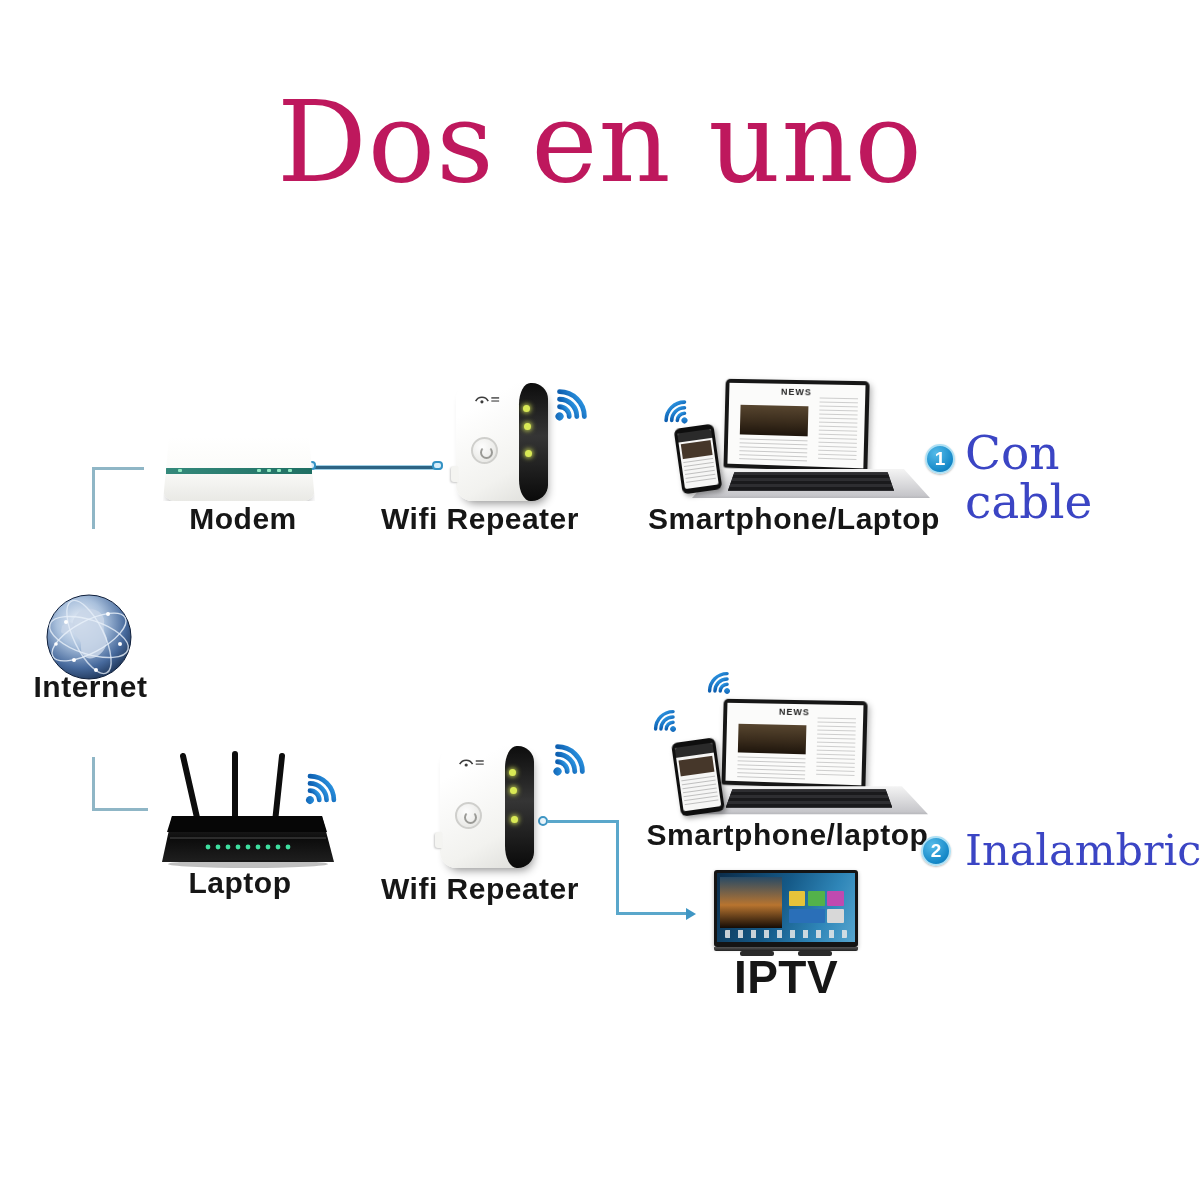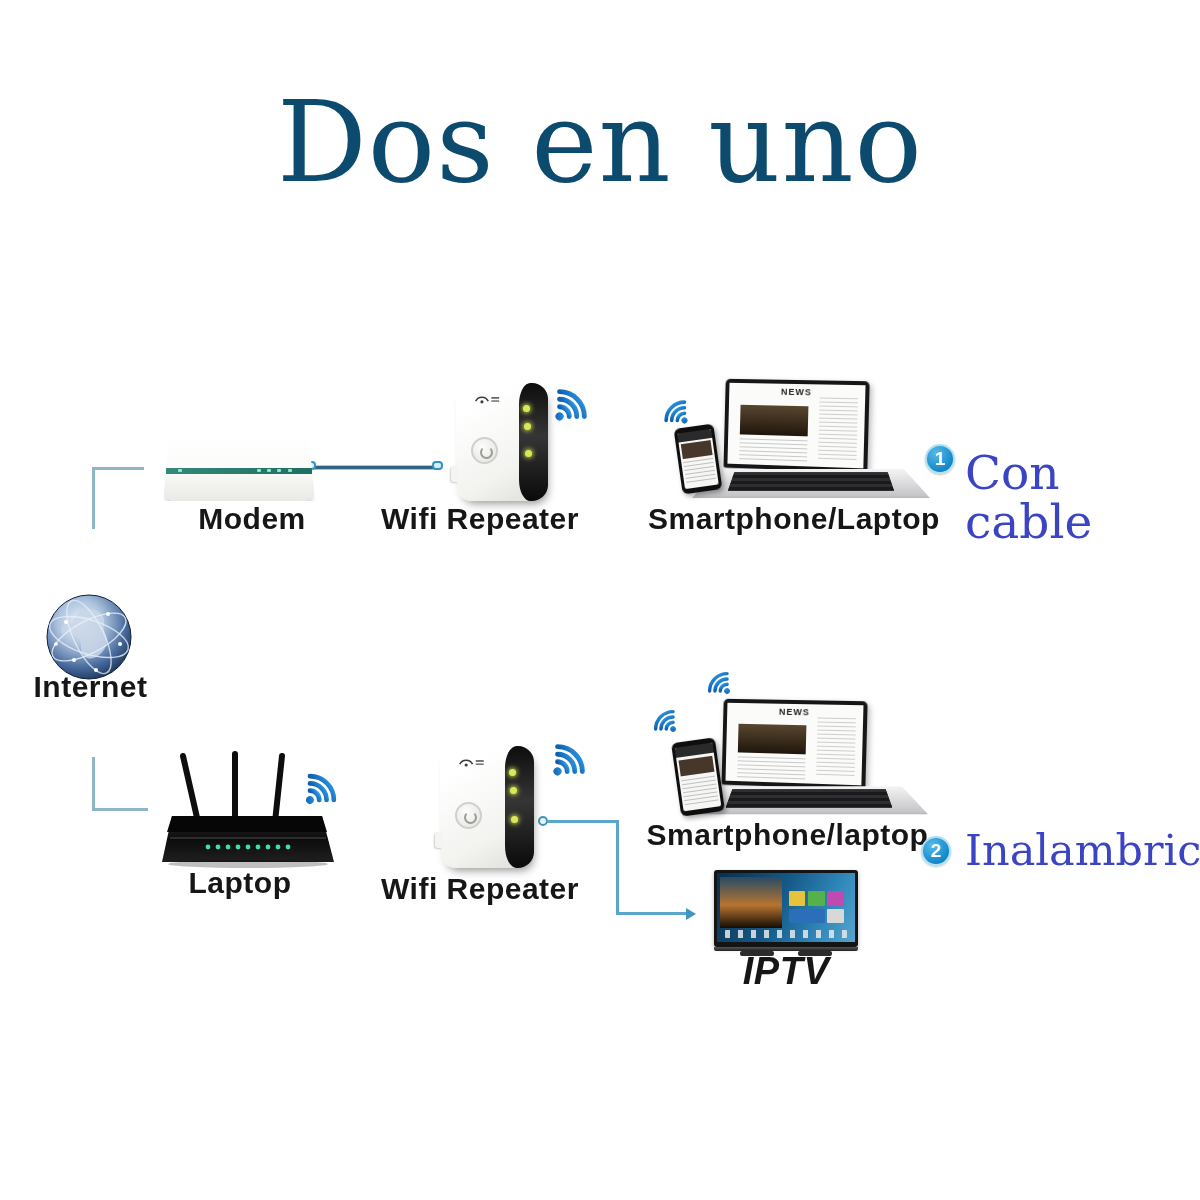--- a/index.html
+++ b/index.html
@@ -6,21 +6,21 @@
   html,body { background:#ffffff; }
   #canvas {
     position:relative; width:1200px; height:1200px; background:#ffffff;
     overflow:hidden; font-family:"Liberation Sans", sans-serif;
   }
 
   
   .title {
     position:absolute; top:86px; left:0; width:100%; text-align:center;
     font-family:"DejaVu Serif", serif; font-size:112px; line-height:1.0;
-    color:#0c4a6e; letter-spacing:1px;
+    color:#be185d; letter-spacing:1px;
   }
   .lbl {
     position:absolute; text-align:center; font-weight:bold; color:#161616;
     font-size:30px; letter-spacing:0.5px;
   }
   .mode-text {
     position:absolute; font-family:"DejaVu Serif", serif; color:#3b45c4;
     line-height:1.05;
   }
   .badge {
@@ -238,21 +238,21 @@
 
   <div class="modem" style="left:163px;top:437px;width:152px;height:64px;">
     <div class="modem-stripe">
       <div class="modem-led" style="right:14%;"></div>
       <div class="modem-led" style="right:21%;"></div>
       <div class="modem-led" style="right:28%;"></div>
       <div class="modem-led" style="right:35%;"></div>
       <div class="modem-led" style="left:8%;"></div>
     </div>
   </div>
-  <div class="lbl" style="left:172px;top:502px;width:160px;">Modem</div>
+  <div class="lbl" style="left:163px;top:502px;width:160px;">Modem</div>
 
   <div class="repeater" style="left:456px;top:383px;width:92px;height:118px;">
     <div class="rep-tab"></div>
     <div class="rep-logo">
       <svg viewBox="0 0 40 14">
           <path d="M6 9 A9 9 0 0 1 22 9" fill="none" stroke="#3c3c3c" stroke-width="2"></path>
           <circle cx="14" cy="10" r="2" fill="#3c3c3c"></circle>
           <rect x="26" y="4" width="10" height="2" fill="#555"></rect>
           <rect x="26" y="8" width="10" height="2" fill="#777"></rect>
         </svg>
@@ -301,21 +301,21 @@
   <div class="phone" style="left:678px;top:426px;width:40px;height:66px;transform:rotate(-8deg);">
     <div class="phone-screen">
       <div class="ph-head"></div>
       <div class="ph-photo"></div>
       <div class="ph-lines"></div>
     </div>
   </div>
   <div class="lbl" style="left:648px;top:502px;width:290px;">Smartphone/Laptop</div>
 
   <div class="badge" style="left:925px;top:444px;">1</div>
-  <div class="mode-text" style="left:965px;top:448px;font-size:47px;">Con cable</div>
+  <div class="mode-text" style="left:965px;top:428px;font-size:47px;">Con cable</div>
 
   <div class="router" style="left:156px;top:750px;width:184px;height:120px;">
     <svg viewBox="0 0 184 120">
       <line x1="42" y1="72" x2="27" y2="6" stroke="#0d0d0d" stroke-width="6" stroke-linecap="round"></line>
       <line x1="79" y1="70" x2="79" y2="4" stroke="#0d0d0d" stroke-width="6" stroke-linecap="round"></line>
       <line x1="119" y1="72" x2="126" y2="6" stroke="#0d0d0d" stroke-width="6" stroke-linecap="round"></line>
       <polygon points="16,66 166,66 178,112 6,112" fill="url(#routerGrad)"></polygon>
       <polygon points="16,66 166,66 171,82 11,82" fill="#060606"></polygon>
       <line x1="14" y1="88" x2="170" y2="88" stroke="#2c2c2c" stroke-width="2"></line>
       <g fill="#3fe0a0">
@@ -423,15 +423,15 @@
         <div class="tv-tile" style="left:80%;top:26%;width:12%;height:22%;background:#c04ab0;"></div>
         <div class="tv-tile" style="left:52%;top:52%;width:26%;height:20%;background:#2a6fb8;"></div>
         <div class="tv-tile" style="left:80%;top:52%;width:12%;height:20%;background:#d8d8d8;"></div>
         <div class="tv-apps"></div>
       </div>
     </div>
     <div class="tv-chin"></div>
     <div class="tv-foot" style="left:18%;"></div>
     <div class="tv-foot" style="right:18%;"></div>
   </div>
-  <div class="lbl" style="left:723px;top:950px;width:126px;font-size:38px;font-style:italic;">IPTV</div>
+  <div class="lbl" style="left:723px;top:950px;width:126px;font-size:46px;">IPTV</div>
 
 </div>
 
 </body></html>

